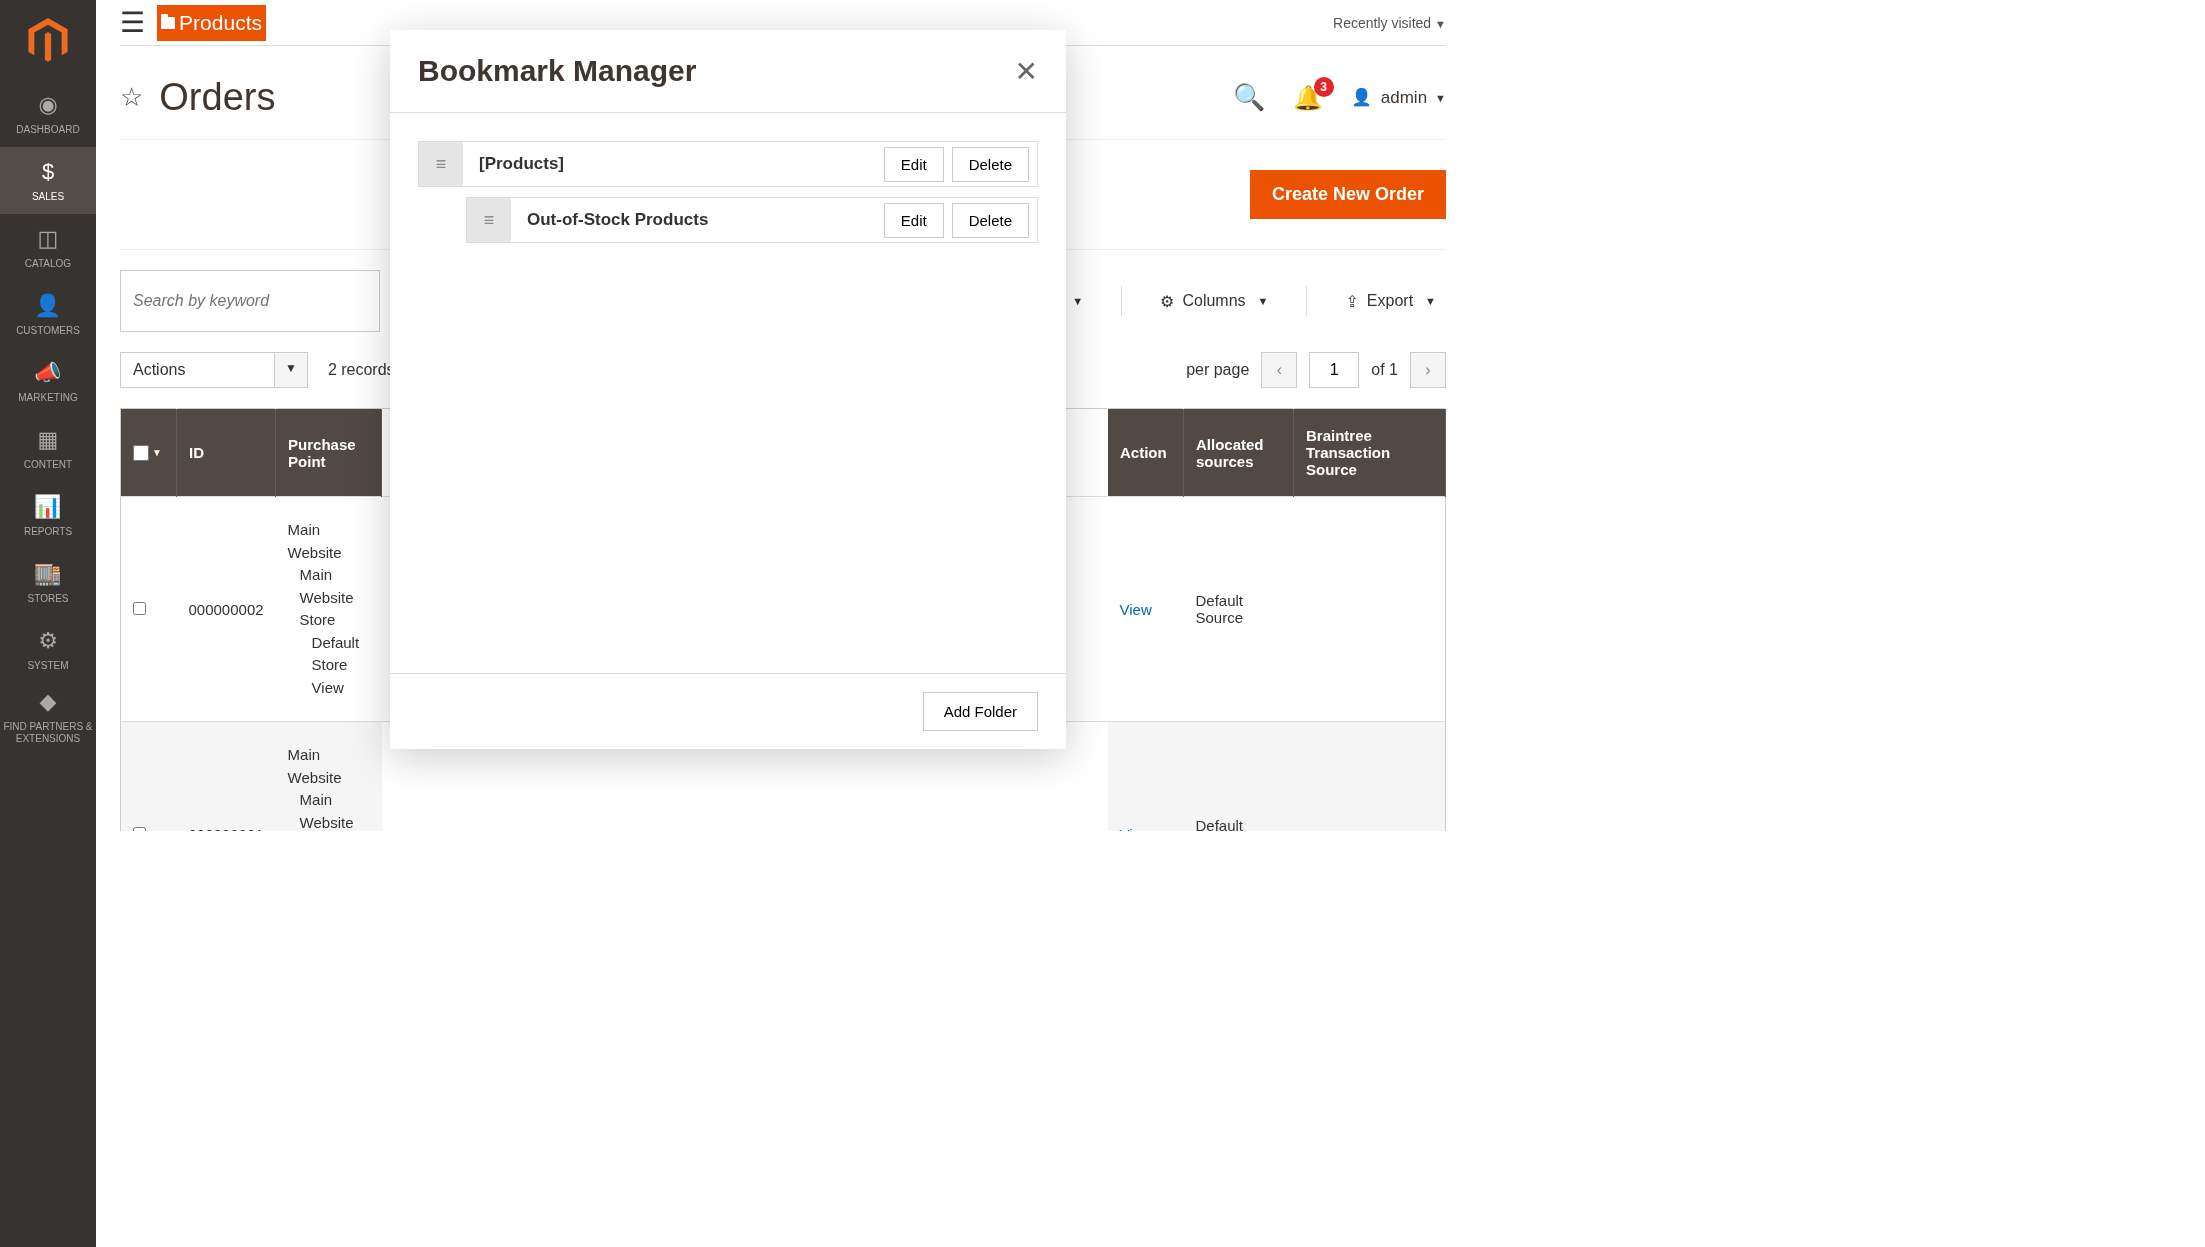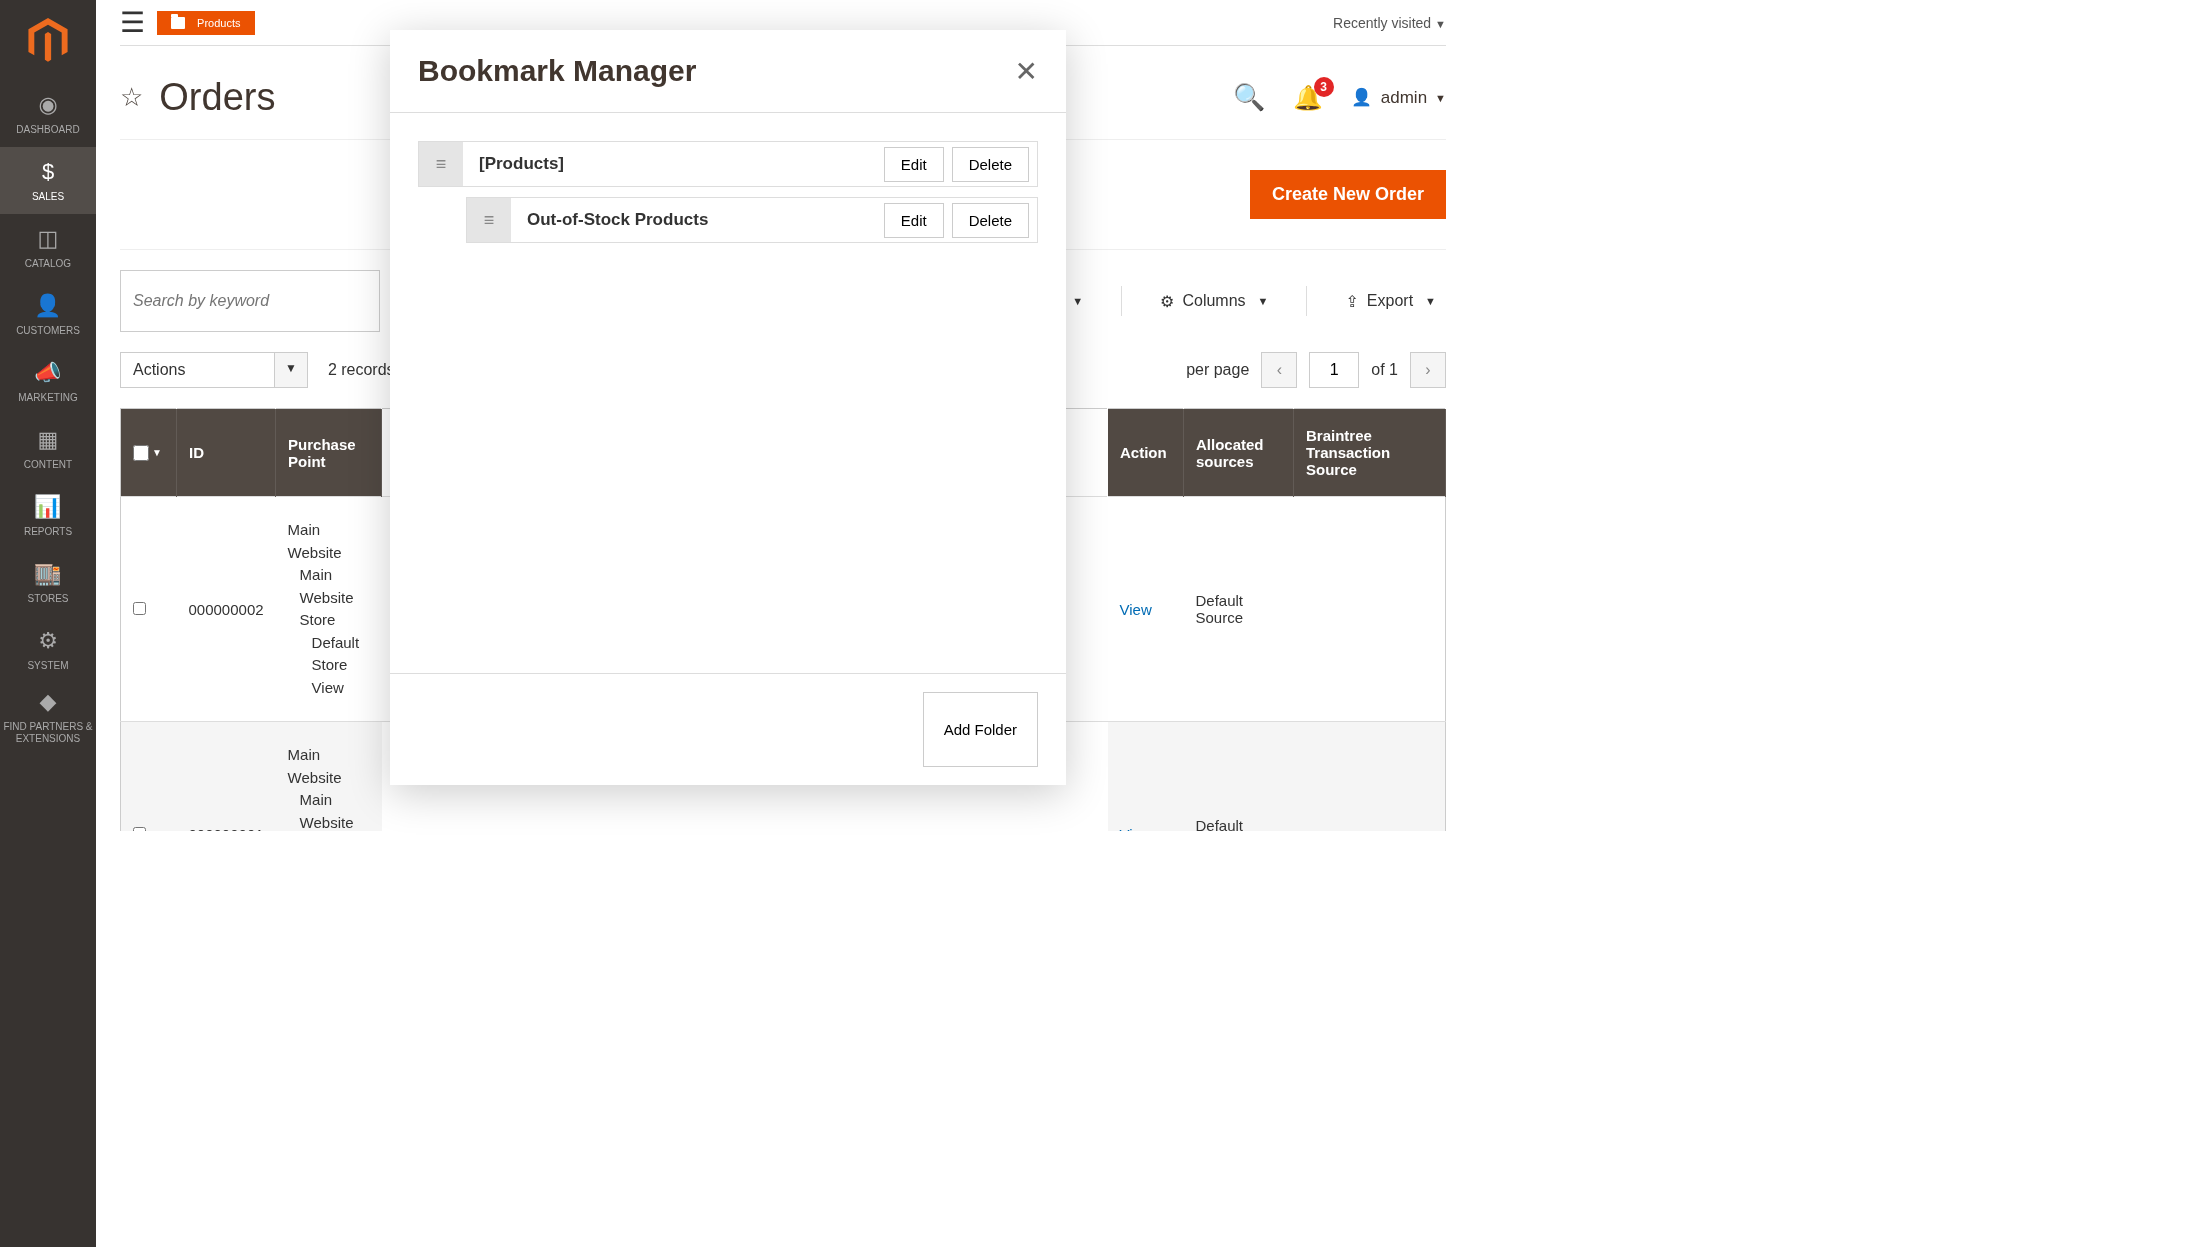--- a/index.html
+++ b/index.html
@@ -9,21 +9,21 @@
 .sidebar { position: fixed; left: 0; top: 0; bottom: 0; width: 96px; background: #373330; color: #aaa; z-index: 10; }
 .sidebar-logo { height: 80px; display: flex; align-items: center; justify-content: center; }
 .sidebar-logo svg { width: 40px; height: 45px; }
 .sidebar-item { height: 67px; display: flex; flex-direction: column; align-items: center; justify-content: center; font-size: 10px; color: #aaa; cursor: pointer; padding: 8px 2px; }
 .sidebar-item.active { background: #524d49; color: #fff; }
 .sidebar-item .icon { font-size: 22px; margin-bottom: 6px; }
 .sidebar-item .label { text-align: center; line-height: 1.2; }
 .main { margin-left: 96px; padding: 0 24px; position: relative; }
 .topbar { display: flex; align-items: center; height: 40px; padding-top: 5px; }
 .hamburger { font-size: 28px; color: #333; cursor: pointer; margin-right: 12px; }
-.products-btn { background: #eb5202; color: #fff; border: none; padding: 6px 14px; font-size: 11px; display: flex; align-items: center; gap: 12px; cursor: pointer; }
+.products-btn { background: #eb5202; color: #fff; border: none; padding: 6px 4px; font-size: 21px; display: flex; align-items: center; gap: 4px; cursor: pointer; }
 .products-btn .folder { width: 14px; height: 12px; background: #fff; display: inline-block; border-radius: 1px; position: relative; }
 .products-btn .folder::before { content: ''; position: absolute; top: -3px; left: 0; width: 7px; height: 3px; background: #fff; border-radius: 1px 1px 0 0; }
 .recently { margin-left: auto; font-size: 14px; color: #555; cursor: pointer; }
 .recently .caret { font-size: 11px; margin-left: 4px; }
 .divider { border-top: 1px solid #ddd; margin-top: 5px; }
 .header-row { display: flex; align-items: center; padding: 30px 0 20px; border-bottom: 1px solid #eee; }
 .header-row h1 { font-size: 38px; font-weight: 400; color: #41362f; display: flex; align-items: center; gap: 16px; }
 .star-icon { font-size: 26px; color: #514943; }
 .header-icons { margin-left: auto; display: flex; align-items: center; gap: 28px; }
 .search-icon, .bell-wrap, .user-wrap { cursor: pointer; color: #41362f; }
@@ -65,21 +65,21 @@
 .modal-header h2 { font-size: 30px; font-weight: 700; color: #41362f; }
 .modal-close { margin-left: auto; font-size: 28px; color: #666; cursor: pointer; }
 .modal-body { padding: 28px; min-height: 560px; }
 .bm-item { display: flex; align-items: center; border: 1px solid #ddd; margin-bottom: 10px; }
 .bm-item.level1 { margin-left: 48px; }
 .bm-handle { width: 44px; height: 44px; background: #e5e5e5; display: flex; align-items: center; justify-content: center; color: #888; font-size: 18px; cursor: grab; }
 .bm-label { flex: 1; padding: 0 16px; font-size: 17px; font-weight: 600; color: #333; }
 .bm-btn { border: 1px solid #ccc; background: #fff; padding: 8px 16px; font-size: 15px; cursor: pointer; margin-right: 8px; }
 .bm-btn:last-child { margin-right: 8px; }
 .modal-footer { border-top: 1px solid #ddd; padding: 18px 28px; display: flex; justify-content: flex-end; }
-.modal-footer .bm-btn { margin-right: 0; padding: 28px 20px; }
+.modal-footer .bm-btn { margin-right: 0; padding: 10px 20px; }
 </style>
 </head>
 <body>
 
 <div class="sidebar">
   <div class="sidebar-logo">
     <svg viewBox="0 0 100 115">
         <path fill="#ed6b1f" d="M50 0 L100 29 L100 87 L85 95 L85 37 L50 17 L15 37 L15 95 L0 87 L0 29 Z M42 41 L42 107 L50 112 L58 107 L58 41 L50 36 Z"></path>
       </svg>
   </div>

